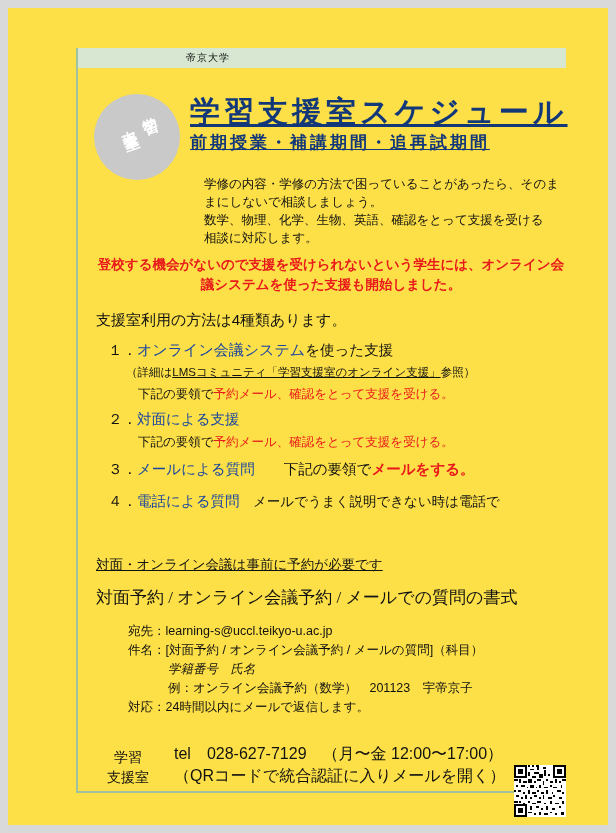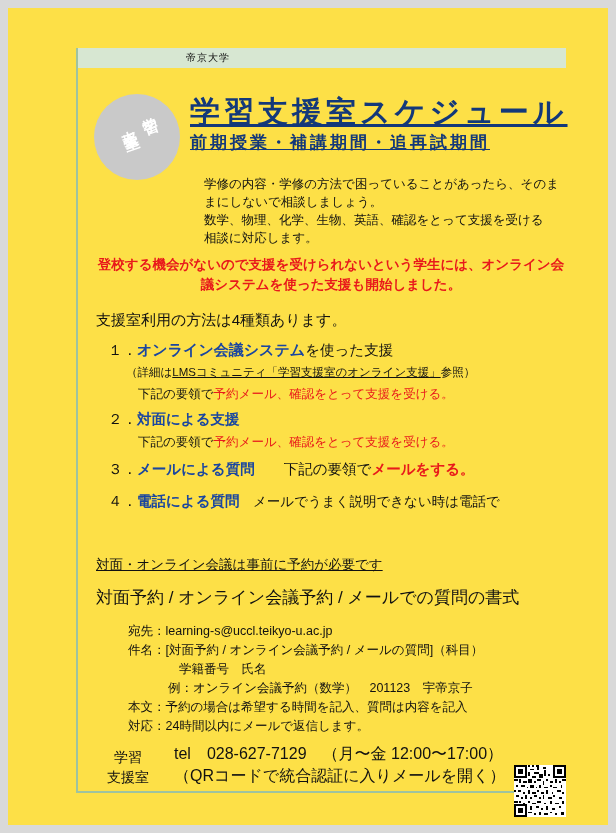--- a/index.html
+++ b/index.html
@@ -71,21 +71,21 @@
     font-size:13.5px;color:#e8191b;font-weight:bold;line-height:20px;text-align:center;
   }
   .h4kinds{
     position:absolute;left:88px;top:303px;
     font-size:15px;color:#111;text-align:center;
   }
   .item{
     position:absolute;font-size:14.5px;color:#111;
   }
   .num{color:#111;}
-  .blue{color:#1a46a0;font-weight:bold;margin-top:43px;}
+  .blue{color:#1a46a0;font-weight:normal;margin-top:43px;}
   .item1{left:100px;top:333px;}
   .item1 .lbl{font-size:15px;}
   .sub1{
     position:absolute;left:118px;top:357px;
     font-size:11.5px;color:#111;
   }
   .sub1 u{text-decoration:underline;}
   .sub1b{
     position:absolute;left:130px;top:378px;
     font-size:12.5px;color:#111;
@@ -101,27 +101,27 @@
   .item3 .tail{color:#111;font-weight:normal;}
   .item3 .r{color:#e8191b;font-weight:bold;}
   .item4{left:100px;top:484px;}
   .item4 .tail{color:#111;font-weight:normal;font-size:13.5px;}
   .needres{
     position:absolute;left:88px;top:548px;
     font-size:13.5px;color:#111;text-decoration:underline;
   }
   .formtitle{
     position:absolute;left:88px;top:578px;
-    font-size:17px;color:#111;
+    font-size:17px;color:#111;font-family:Liberation Serif, serif;
   }
   .formbody{
     position:absolute;left:120px;top:614px;width:430px;
     font-size:12.5px;color:#111;line-height:19px;
   }
-  .formbody .ex{margin-left:51px;}
+  .formbody .ex{margin-left:40px;font-style:italic;}
   .formbody .ex2{margin-left:40px;}
   
   .contactbox{
     position:absolute;left:88px;top:735px;width:460px;height:58px;
   }
   .cb-label{
     position:absolute;left:0px;top:4px;
     font-size:14px;color:#111;line-height:20px;text-align:center;width:64px;
   }
   .cb-lines{
@@ -192,21 +192,20 @@
   </div>
 
   <div class="needres">対面・オンライン会議は事前に予約が必要です</div>
   <div class="formtitle">対面予約 / オンライン会議予約 / メールでの質問の書式</div>
 
   <div class="formbody">
     <div>宛先：learning-s@uccl.teikyo-u.ac.jp</div>
     <div>件名：[対面予約 / オンライン会議予約 / メールの質問]（科目）</div>
     <div class="ex">学籍番号　氏名</div>
     <div class="ex2">例：オンライン会議予約（数学）　201123　宇帝京子</div>
-    <div>本文：予約の場合は希望する時間を記入、質問は内容を記入</div>
     <div>対応：24時間以内にメールで返信します。</div>
   </div>
 
   <div class="contactbox">
     <div class="cb-label">
       <span>学習</span><br>
       <span>支援室</span>
     </div>
     <div class="cb-lines">
       <div>tel　028-627-7129　（月〜金 12:00〜17:00）</div>

